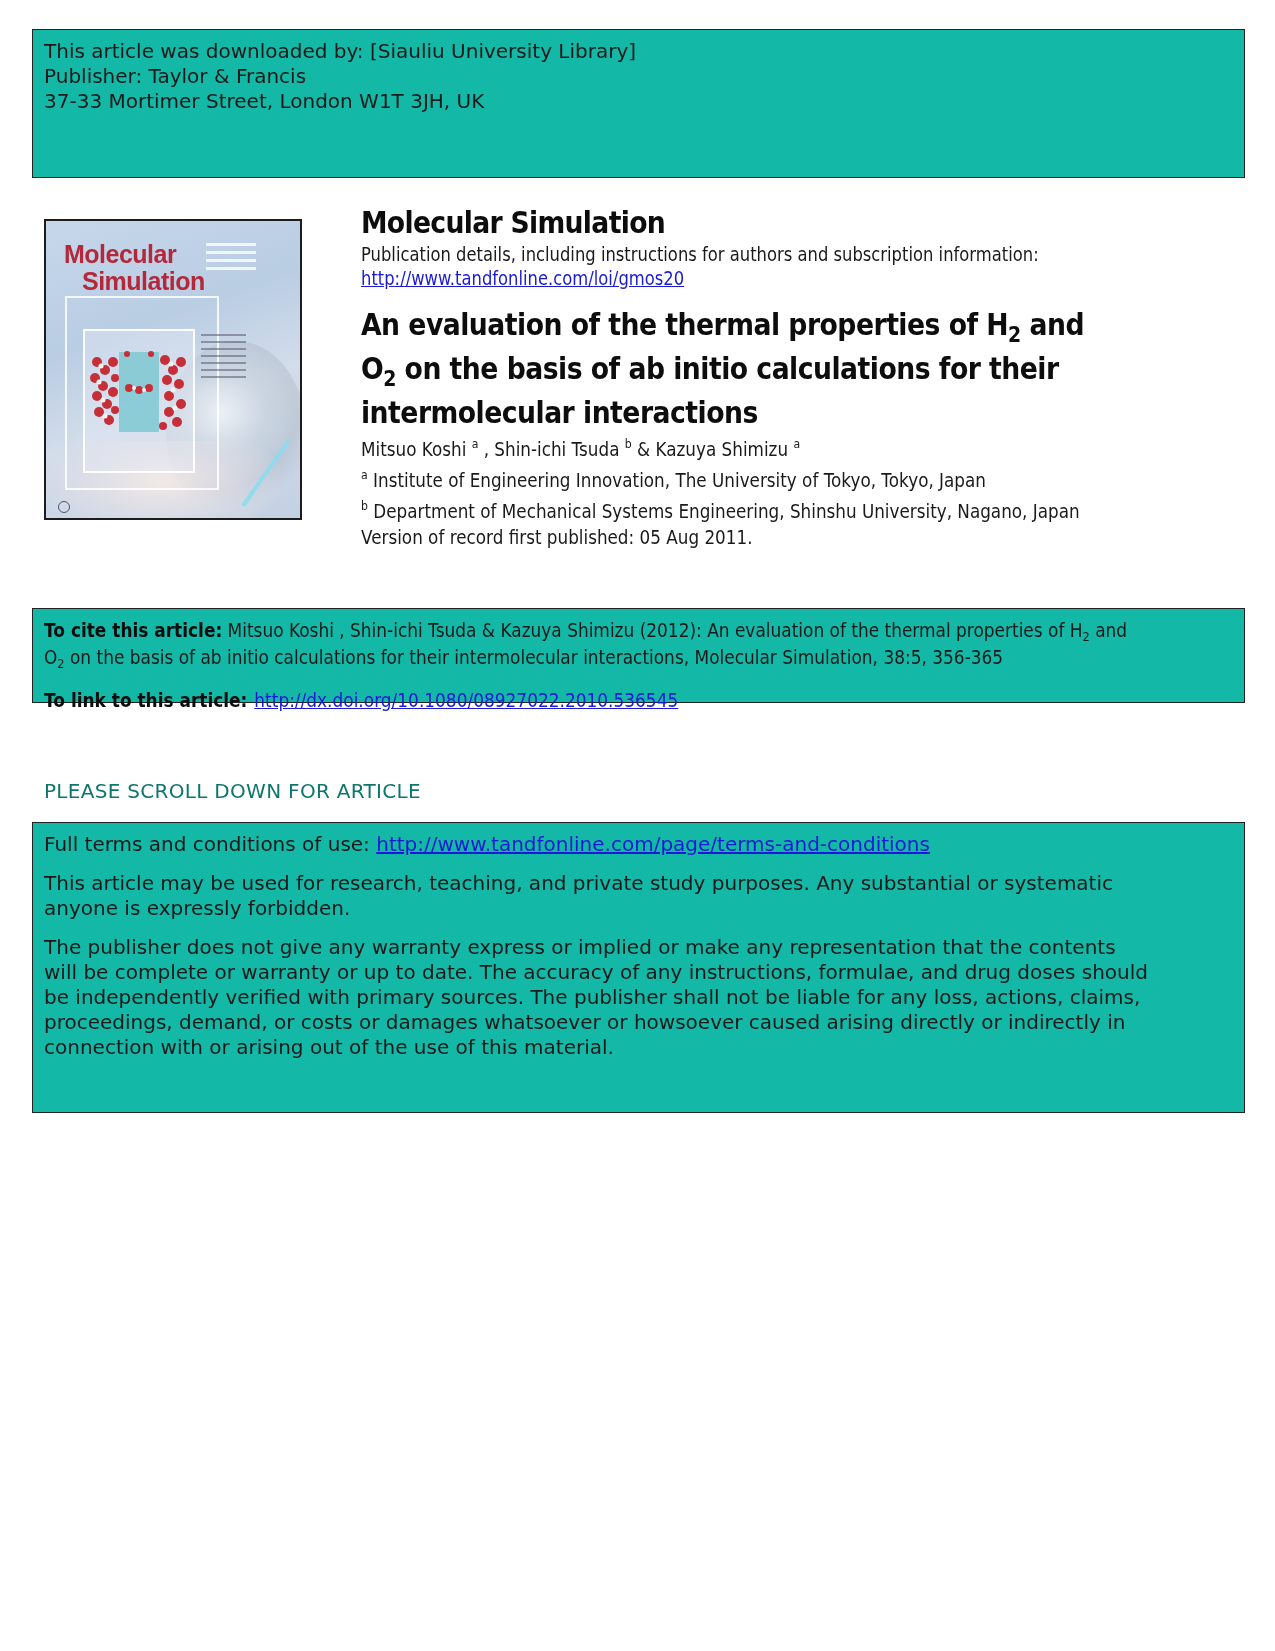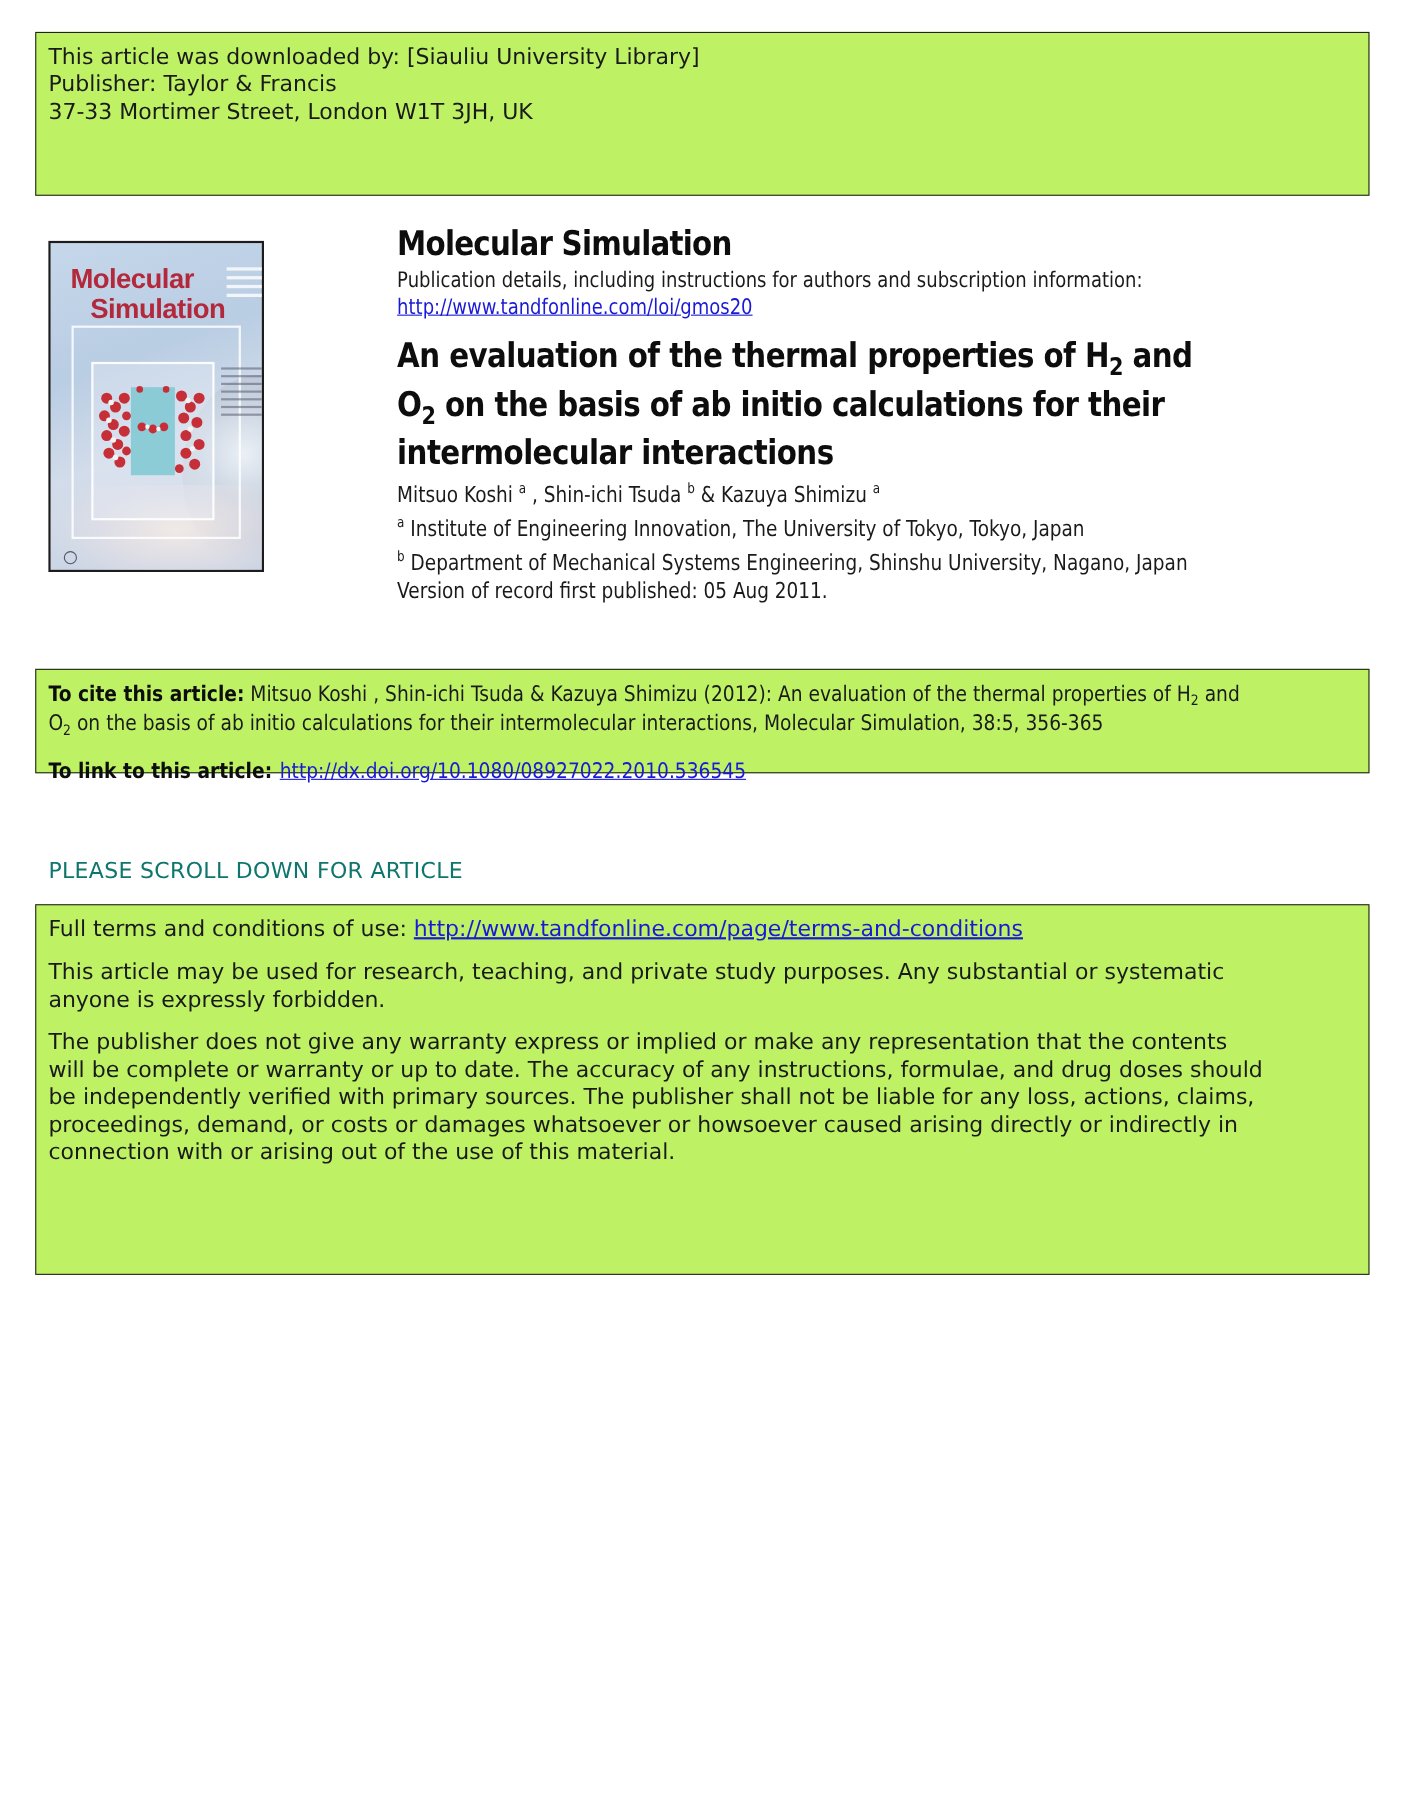--- a/index.html
+++ b/index.html
@@ -14,37 +14,37 @@
       font-family: "DejaVu Sans", sans-serif;
       color: #111111;
       overflow: hidden;
     }
     a { color: #1a1ad6; text-decoration: underline; }
 
     .box {
       position: absolute;
       border: 1.5px solid #222;
       box-sizing: border-box;
-      background: #bef264;
+      background: #14b8a6;
     }
 
     
     #download-box {
       left: 32px; top: 29px; width: 1213px; height: 149px;
       padding: 9px 11px;
       font-size: 20px;
       line-height: 25px;
       color: #1a1a1a;
     }
     #download-box div { white-space: nowrap; }
 
     
     #cover {
       position: absolute;
-      left: 44px; top: 219px; width: 196px; height: 301px;
+      left: 44px; top: 219px; width: 258px; height: 301px;
       border: 2px solid #1c1c1c;
       box-sizing: border-box;
       overflow: hidden;
       background: linear-gradient(160deg, #c6d7ea 0%, #b9cde3 35%, #d2dcea 60%, #c4d1e2 100%);
     }
     #cover .cv-title {
       position: absolute;
       left: 18px; top: 20px;
       font-family: "Liberation Sans", sans-serif;
       font-weight: bold;
@@ -186,21 +186,21 @@
       position: absolute;
       left: 44px; top: 778px;
       font-size: 20px;
       line-height: 26px;
       color: #0f766e;
       letter-spacing: 0.3px;
     }
 
     
     #terms-box {
-      left: 32px; top: 822px; width: 1213px; height: 337px;
+      left: 32px; top: 822px; width: 1213px; height: 291px;
       padding: 9px 11px;
       font-size: 20px;
       line-height: 25px;
       color: #1a1a1a;
     }
     #terms-box p { margin: 0; }
     #terms-box .t-para { margin-top: 14px; }
     #terms-box .t-line { white-space: nowrap; display: block; }
   </style>
 </head>

